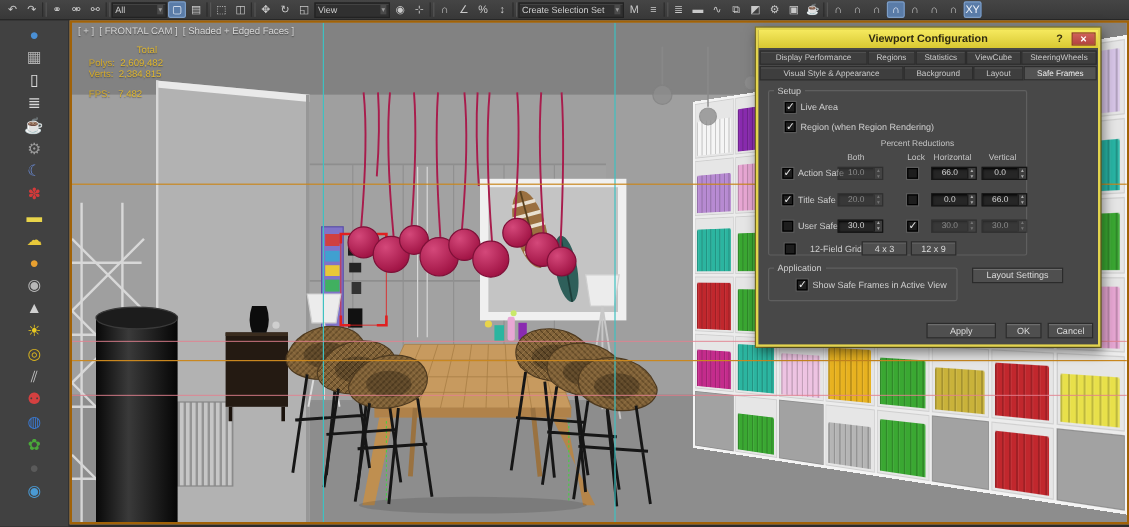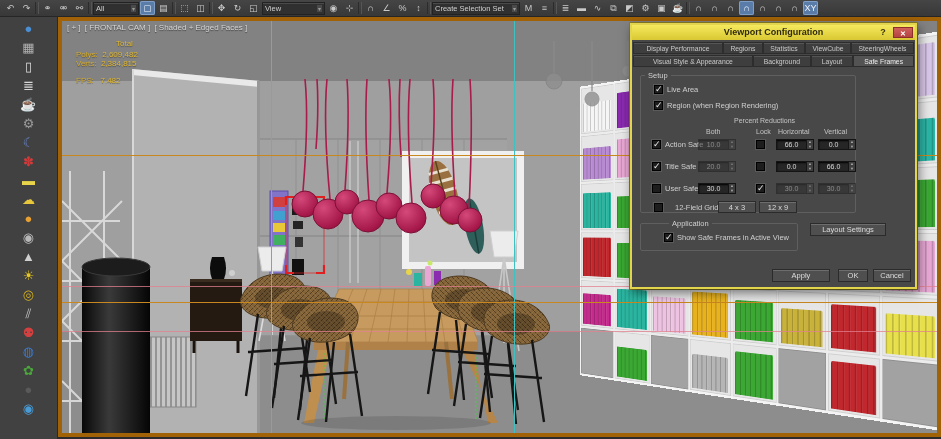--- a/index.html
+++ b/index.html
@@ -18,21 +18,21 @@
     padding:0 2px;flex:0 0 auto;}
   .tb-drop .arr{color:#9a9a9a;font-size:6px;margin-left:3px;background:#4a4a4a;padding:0 1px;}
 
   
   #left-toolbar{position:absolute;left:0;top:17px;width:58px;height:422px;background:#414141;
     border-right:1px solid #2a2a2a;display:flex;flex-direction:column;align-items:center;padding-top:2px;overflow:hidden;}
   .lt-icon{width:34px;height:19px;display:flex;align-items:center;justify-content:center;font-size:13px;line-height:1;cursor:default;}
 
   
   #viewport{position:absolute;left:58px;top:17px;width:883px;height:420px;background:#9f9f9f;
-    border:4px solid #a16207;overflow:hidden;}
+    border:2px solid #a16207;overflow:hidden;}
   .vp-ceiling{position:absolute;left:0;top:0;width:100%;height:60px;background:#828282;}
   .vp-wall{position:absolute;left:0;top:60px;width:100%;height:250px;background:#9f9f9f;}
   .vp-floor{position:absolute;left:0;top:310px;width:100%;height:110px;background:#8d8d8d;border-top:1px solid #7c7c7c;}
 
   
   #shelf{position:absolute;left:300px;top:10px;width:580px;height:400px;z-index:1;
     transform-origin:100% 50%;transform:perspective(750px) rotateY(-30deg);
     display:grid;grid-template-columns:repeat(8,1fr);grid-template-rows:repeat(6,1fr);
     background:#ececec;border:3px solid #f4f4f4;gap:3px;}
   .cell{position:relative;background:#e6e6e6;box-shadow:inset 0 0 0 1px #cfcfcf;}
@@ -536,21 +536,21 @@
     <div class="colhead" style="left:192px;top:103px;">Vertical</div>
     <div id="safe-rows"></div>
 
     <div class="cbrow" style="left:22px;top:178px;gap:12px;">
       <span class="cb" id="cb-grid"></span>
       <span class="lbl">12-Field Grid</span>
     </div>
     <div class="btn" style="left:86px;top:176px;width:38px;height:12px;line-height:11px;">4 x 3</div>
     <div class="btn" style="left:127px;top:176px;width:38px;height:12px;line-height:11px;">12 x 9</div>
 
-    <fieldset style="left:8px;top:194px;width:158px;height:32px;padding-left:24px;">
+    <fieldset style="left:8px;top:194px;width:158px;height:32px;">
       <legend>Application</legend>
     </fieldset>
     <div class="cbrow" style="left:32px;top:208px;">
       <span class="cb checked" id="cb-show"></span>
       <span class="lbl">Show Safe Frames in Active View</span>
     </div>
     <div class="btn" style="left:178px;top:198px;width:76px;height:13px;line-height:12px;">Layout Settings</div>
 
     <div class="btn" style="left:140px;top:244px;width:58px;height:13px;line-height:12px;">Apply</div>
     <div class="btn" style="left:206px;top:244px;width:30px;height:13px;line-height:12px;">OK</div>

